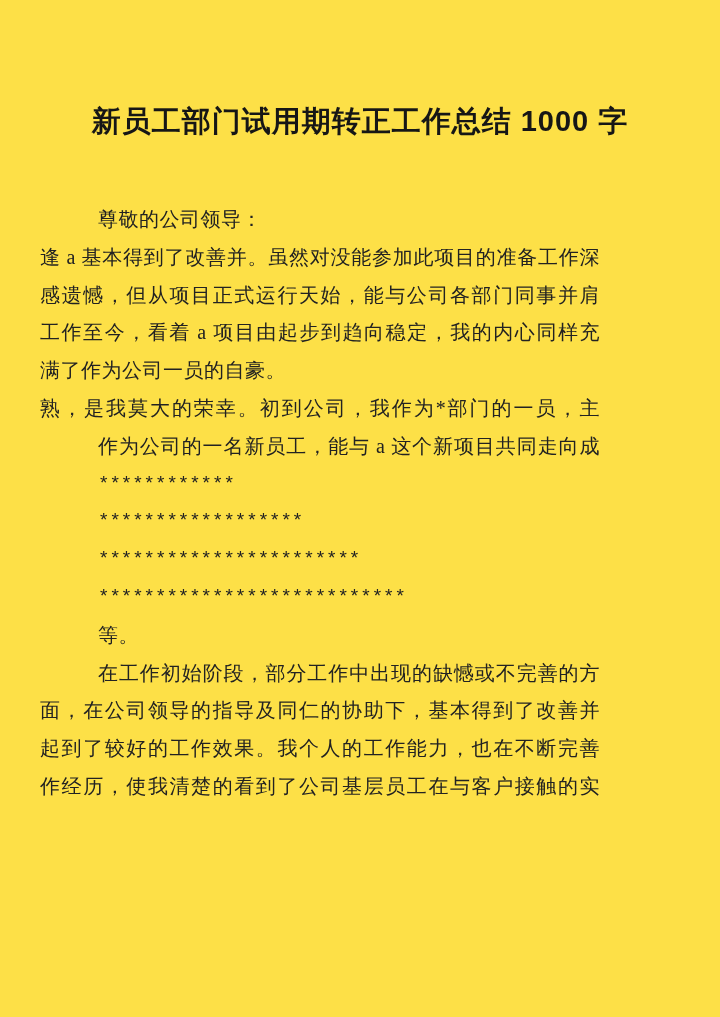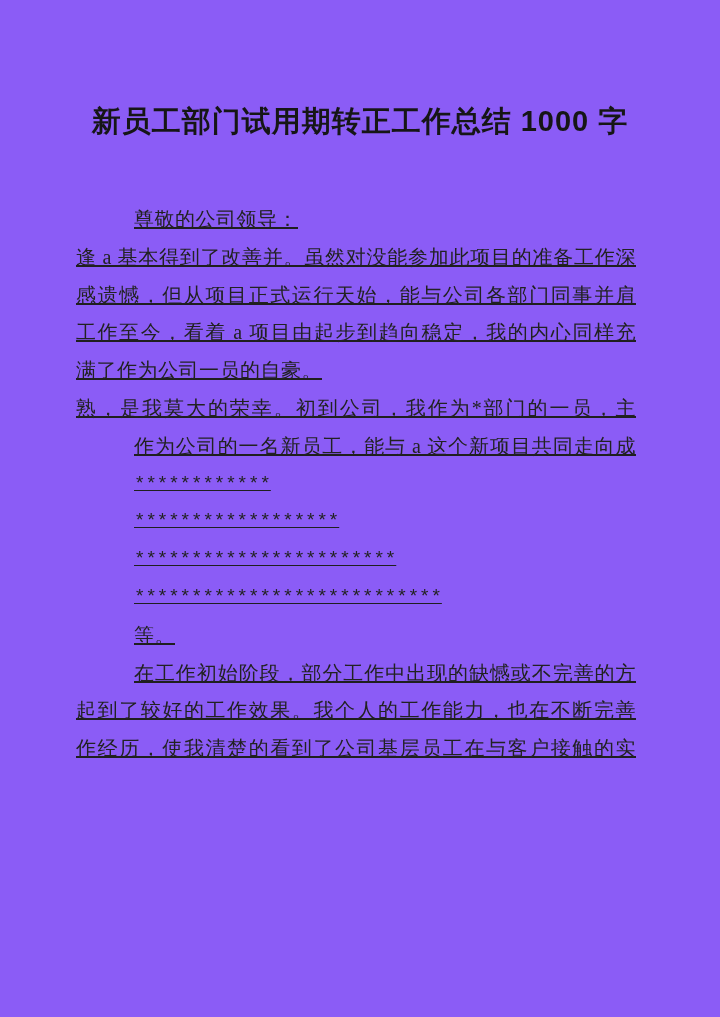--- a/index.html
+++ b/index.html
@@ -6,38 +6,37 @@
   body{
     width:720px;height:1017px;
     background:#ffffff;
     font-family:"Liberation Serif","DejaVu Serif",serif;
     color:#1f1f1f;
     overflow:hidden;
   }
   .page{
     position:relative;
     width:720px;height:1017px;
-    background:#8b5cf6;
+    background:#fde047;
   }
   .doc-title{
     margin:0;
     padding-top:98px;
     text-align:center;
     font-family:"Liberation Sans","DejaVu Sans",sans-serif;
     font-weight:bold;
     font-size:29px;
     line-height:46px;
     color:#161616;
     letter-spacing:1px;
   }
   .doc-body{
     margin-top:57px;
-    margin-left:76px;
+    margin-left:40px;
     width:560px;
-    text-decoration:underline;
   }
   .line{
     font-size:20px;
     line-height:37.8px;
     height:37.8px;
     letter-spacing:0.5px;
     color:#222222;
     overflow:hidden;
   }
   .line.indent{ text-indent:58px; }
@@ -63,16 +62,17 @@
       <div class="line fill">工作至今，看着 a 项目由起步到趋向稳定，我的内心同样充</div>
       <div class="line">满了作为公司一员的自豪。</div>
       <div class="line fill">熟，是我莫大的荣幸。初到公司，我作为*部门的一员，主</div>
       <div class="line indent fill">作为公司的一名新员工，能与 a 这个新项目共同走向成</div>
       <div class="line indent stars">************</div>
       <div class="line indent stars">******************</div>
       <div class="line indent stars">***********************</div>
       <div class="line indent stars">***************************</div>
       <div class="line indent">等。</div>
       <div class="line indent fill">在工作初始阶段，部分工作中出现的缺憾或不完善的方</div>
+      <div class="line fill">面，在公司领导的指导及同仁的协助下，基本得到了改善并</div>
       <div class="line fill">起到了较好的工作效果。我个人的工作能力，也在不断完善</div>
       <div class="line fill">作经历，使我清楚的看到了公司基层员工在与客户接触的实</div>
     </div>
 </div>
 
 </body></html>

